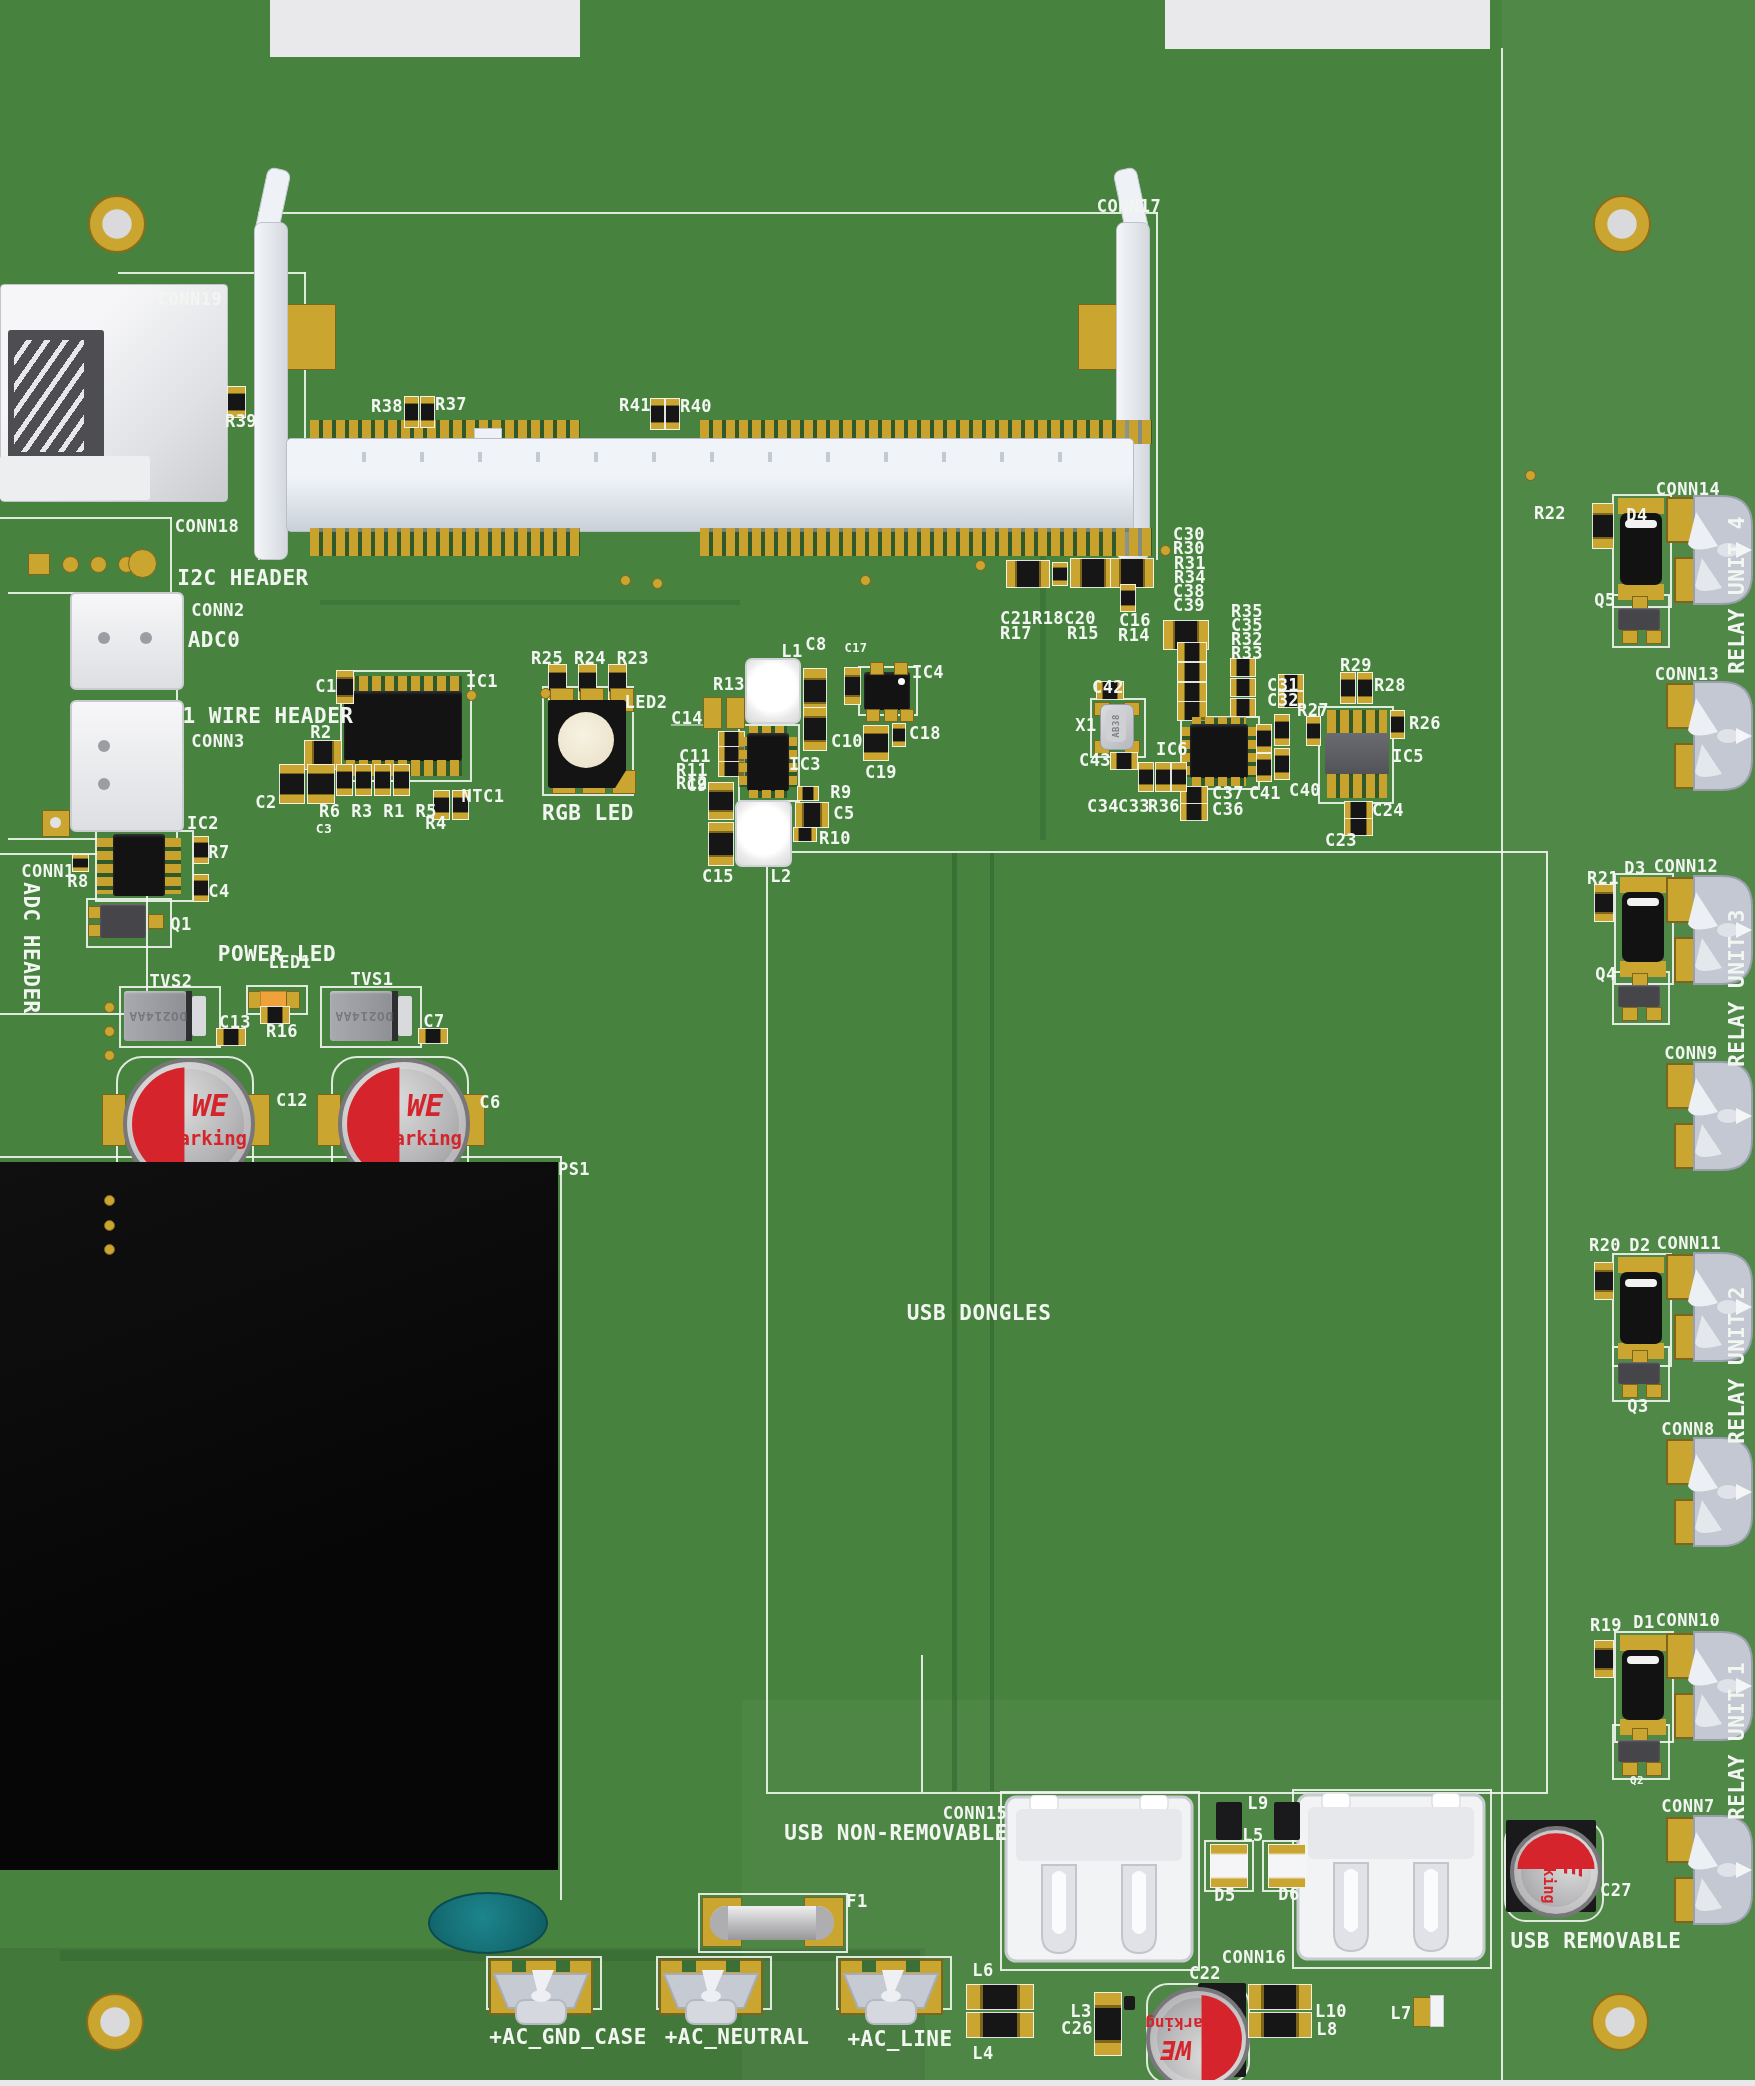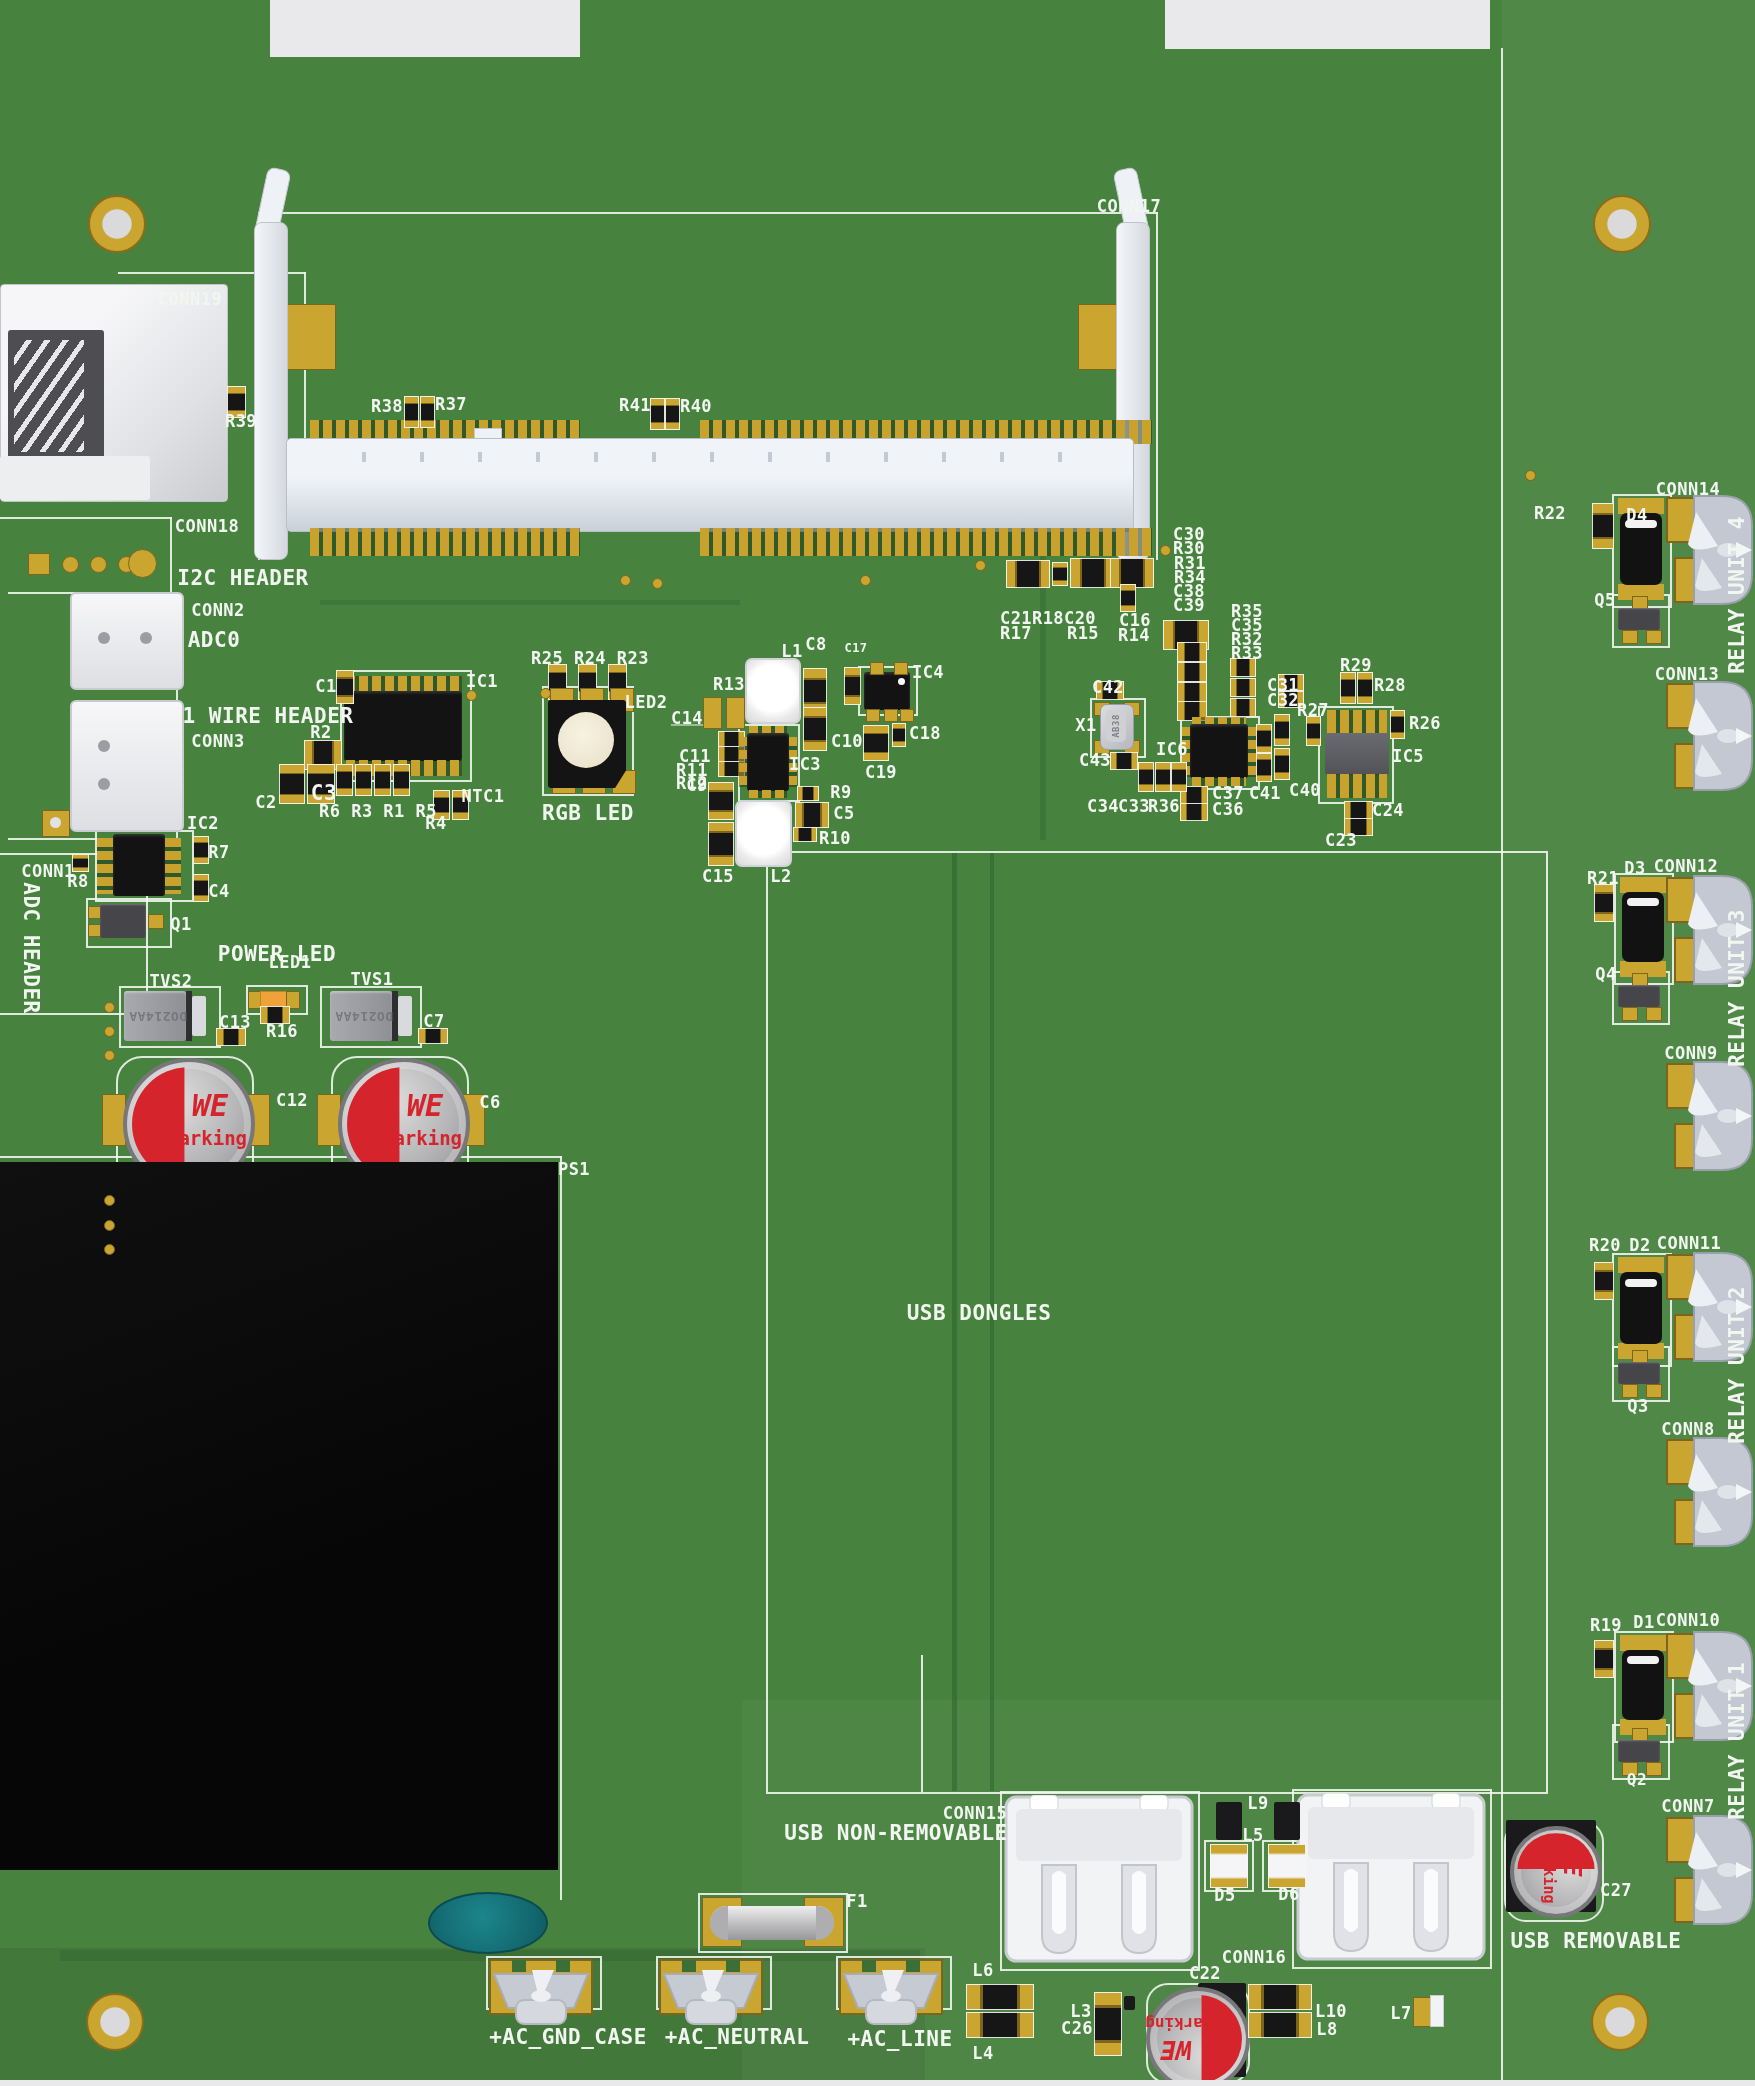--- a/index.html
+++ b/index.html
@@ -429,21 +429,21 @@
         <span class="lbl" style="left: 181px; top: 924px; font-size: 17px; transform: translate(-50%, -50%) rotate(0deg);">Q1</span>
         <span class="lbl" style="left: 1129px; top: 206px; font-size: 17px; transform: translate(-50%, -50%) rotate(0deg);">CONN17</span>
         <span class="lbl" style="left: 387px; top: 406px; font-size: 17px; transform: translate(-50%, -50%) rotate(0deg);">R38</span>
         <span class="lbl" style="left: 451px; top: 404px; font-size: 17px; transform: translate(-50%, -50%) rotate(0deg);">R37</span>
         <span class="lbl" style="left: 635px; top: 405px; font-size: 17px; transform: translate(-50%, -50%) rotate(0deg);">R41</span>
         <span class="lbl" style="left: 696px; top: 406px; font-size: 17px; transform: translate(-50%, -50%) rotate(0deg);">R40</span>
         <span class="lbl" style="left: 326px; top: 686px; font-size: 17px; transform: translate(-50%, -50%) rotate(0deg);">C1</span>
         <span class="lbl" style="left: 482px; top: 681px; font-size: 17px; transform: translate(-50%, -50%) rotate(0deg);">IC1</span>
         <span class="lbl" style="left: 321px; top: 732px; font-size: 17px; transform: translate(-50%, -50%) rotate(0deg);">R2</span>
         <span class="lbl" style="left: 266px; top: 802px; font-size: 17px; transform: translate(-50%, -50%) rotate(0deg);">C2</span>
-        <span class="lbl" style="left: 324px; top: 793px; font-size: 21px; transform: translate(-50%, -50%) rotate(0deg);">C3</span>
+        <span class="lbl" style="left: 324px; top: 828px; font-size: 13px; transform: translate(-50%, -50%) rotate(0deg);">C3</span>
         <span class="lbl" style="left: 378px; top: 811px; font-size: 17px; transform: translate(-50%, -50%) rotate(0deg);">R6 R3 R1 R5</span>
         <span class="lbl" style="left: 436px; top: 823px; font-size: 17px; transform: translate(-50%, -50%) rotate(0deg);">R4</span>
         <span class="lbl" style="left: 483px; top: 796px; font-size: 17px; transform: translate(-50%, -50%) rotate(0deg);">NTC1</span>
         <span class="lbl" style="left: 590px; top: 658px; font-size: 17px; transform: translate(-50%, -50%) rotate(0deg);">R25 R24 R23</span>
         <span class="lbl" style="left: 646px; top: 702px; font-size: 17px; transform: translate(-50%, -50%) rotate(0deg);">LED2</span>
         <span class="lbl" style="left: 588px; top: 813px; font-size: 21px; transform: translate(-50%, -50%) rotate(0deg);">RGB LED</span>
         <span class="lbl" style="left: 792px; top: 651px; font-size: 17px; transform: translate(-50%, -50%) rotate(0deg);">L1</span>
         <span class="lbl" style="left: 816px; top: 644px; font-size: 17px; transform: translate(-50%, -50%) rotate(0deg);">C8</span>
         <span class="lbl" style="left: 856px; top: 648px; font-size: 12px; transform: translate(-50%, -50%) rotate(0deg);">C17</span>
         <span class="lbl" style="left: 928px; top: 672px; font-size: 17px; transform: translate(-50%, -50%) rotate(0deg);">IC4</span>
@@ -524,21 +524,21 @@
         <span class="lbl" style="left: 1691px; top: 1053px; font-size: 17px; transform: translate(-50%, -50%) rotate(0deg);">CONN9</span>
         <span class="lbl" style="left: 1605px; top: 1245px; font-size: 17px; transform: translate(-50%, -50%) rotate(0deg);">R20</span>
         <span class="lbl" style="left: 1640px; top: 1245px; font-size: 17px; transform: translate(-50%, -50%) rotate(0deg);">D2</span>
         <span class="lbl" style="left: 1689px; top: 1243px; font-size: 17px; transform: translate(-50%, -50%) rotate(0deg);">CONN11</span>
         <span class="lbl" style="left: 1638px; top: 1406px; font-size: 17px; transform: translate(-50%, -50%) rotate(0deg);">Q3</span>
         <span class="lbl" style="left: 1737px; top: 1365px; font-size: 21px; transform: translate(-50%, -50%) rotate(-90deg);">RELAY UNIT 2</span>
         <span class="lbl" style="left: 1688px; top: 1429px; font-size: 17px; transform: translate(-50%, -50%) rotate(0deg);">CONN8</span>
         <span class="lbl" style="left: 1606px; top: 1625px; font-size: 17px; transform: translate(-50%, -50%) rotate(0deg);">R19</span>
         <span class="lbl" style="left: 1644px; top: 1622px; font-size: 17px; transform: translate(-50%, -50%) rotate(0deg);">D1</span>
         <span class="lbl" style="left: 1688px; top: 1620px; font-size: 17px; transform: translate(-50%, -50%) rotate(0deg);">CONN10</span>
-        <span class="lbl" style="left: 1637px; top: 1780px; font-size: 16px; transform: translate(-50%, -50%) rotate(0deg);">Q2</span>
+        <span class="lbl" style="left: 1637px; top: 1780px; font-size: 11px; transform: translate(-50%, -50%) rotate(0deg);">Q2</span>
         <span class="lbl" style="left: 1737px; top: 1741px; font-size: 21px; transform: translate(-50%, -50%) rotate(-90deg);">RELAY UNIT 1</span>
         <span class="lbl" style="left: 1688px; top: 1806px; font-size: 17px; transform: translate(-50%, -50%) rotate(0deg);">CONN7</span>
         <span class="lbl" style="left: 975px; top: 1813px; font-size: 17px; transform: translate(-50%, -50%) rotate(0deg);">CONN15</span>
         <span class="lbl" style="left: 896px; top: 1833px; font-size: 21px; transform: translate(-50%, -50%) rotate(0deg);">USB NON-REMOVABLE</span>
         <span class="lbl" style="left: 1258px; top: 1803px; font-size: 17px; transform: translate(-50%, -50%) rotate(0deg);">L9</span>
         <span class="lbl" style="left: 1253px; top: 1835px; font-size: 17px; transform: translate(-50%, -50%) rotate(0deg);">L5</span>
         <span class="lbl" style="left: 1225px; top: 1895px; font-size: 17px; transform: translate(-50%, -50%) rotate(0deg);">D5</span>
         <span class="lbl" style="left: 1289px; top: 1894px; font-size: 17px; transform: translate(-50%, -50%) rotate(0deg);">D6</span>
         <span class="lbl" style="left: 1254px; top: 1957px; font-size: 17px; transform: translate(-50%, -50%) rotate(0deg);">CONN16</span>
         <span class="lbl" style="left: 1205px; top: 1973px; font-size: 17px; transform: translate(-50%, -50%) rotate(0deg);">C22</span>

